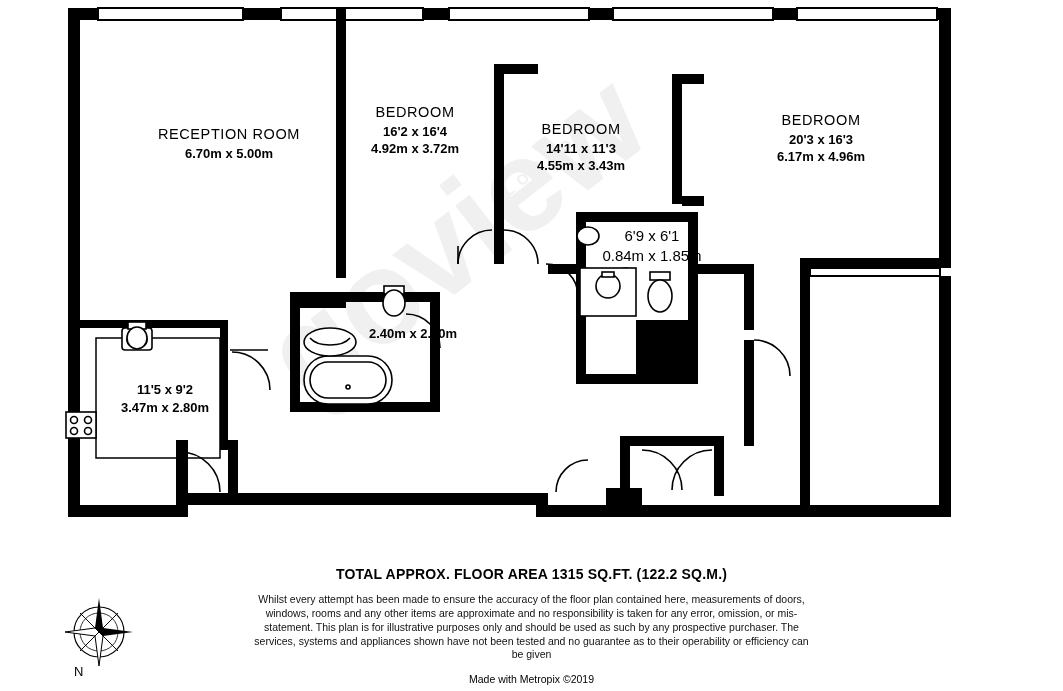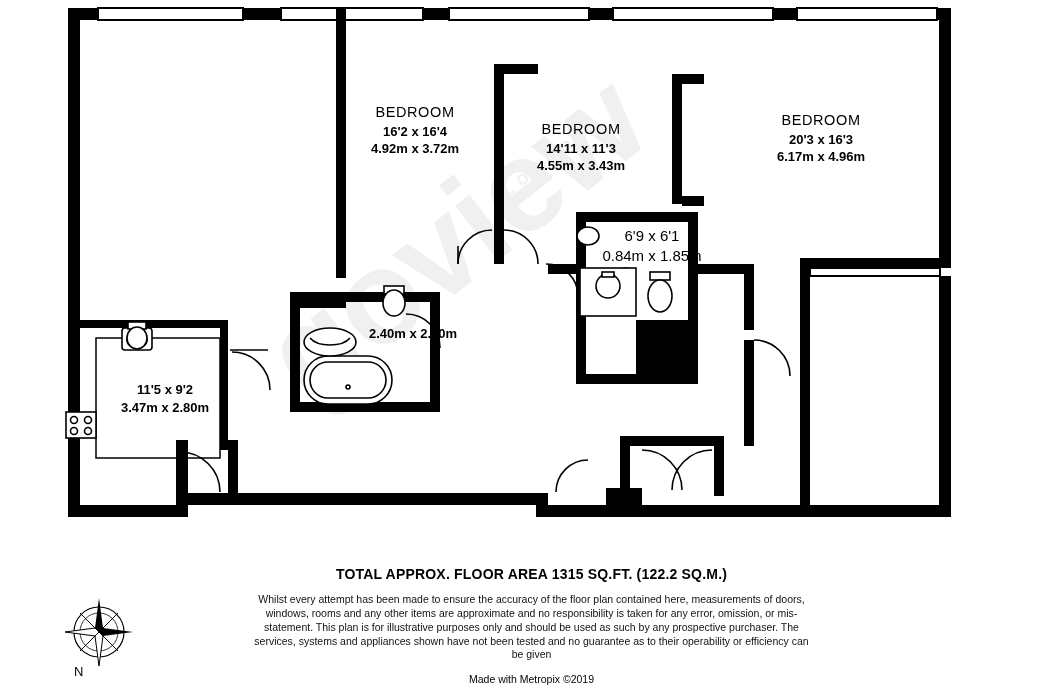--- a/index.html
+++ b/index.html
@@ -222,20 +222,22 @@
       <rect x="602" y="272" width="12" height="5" fill="#fff"></rect>
 
       <rect x="650" y="272" width="20" height="8" fill="#fff"></rect>
       <ellipse cx="660" cy="296" rx="12" ry="16" fill="#fff"></ellipse>
 
       <ellipse cx="588" cy="236" rx="11" ry="9" fill="#fff"></ellipse>
     </g>
   </svg>
 
   <div class="room-label" style="left:84px; top:125px; width:290px;">
+    <div class="room-name">RECEPTION ROOM</div>
+    <div class="room-dim">6.70m x 5.00m</div>
   </div>
 
   <div class="room-label" style="left:300px; top:103px; width:230px;">
     <div class="room-name">BEDROOM</div>
     <div class="room-dim">16'2 x 16'4</div>
     <div class="room-dim">4.92m x 3.72m</div>
   </div>
 
   <div class="room-label" style="left:466px; top:120px; width:230px;">
     <div class="room-name">BEDROOM</div>

